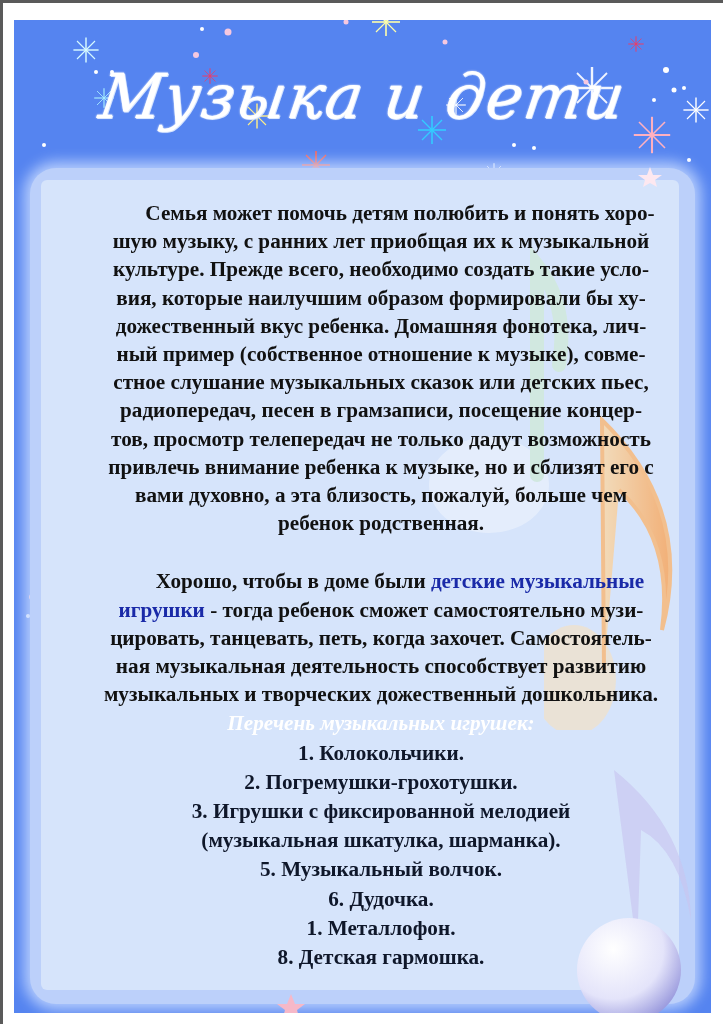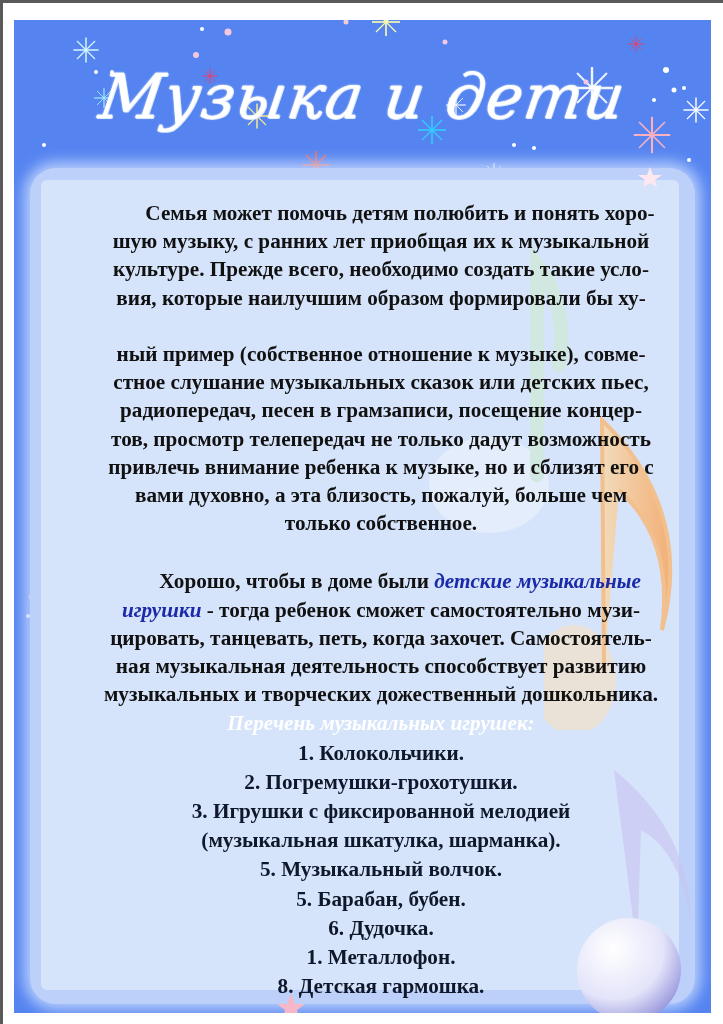--- a/index.html
+++ b/index.html
@@ -37,21 +37,21 @@
     transform: skewX(-8deg);
   }
   .content {
     position: absolute; left: 52px; top: 178px; width: 630px;
     color: #111111; font-weight: bold; font-size: 21.2px; line-height: 28.2px;
     text-align: center;
   }
   .content p { margin: 1px; }
   .para1 { text-indent: 38px; }
   .spacer { height: 28px; }
-  .hl { color: #1a2aa8; font-style: italic; }
+  .hl { color: #1a2aa8; }
   .list-title { color: #ffffff; font-style: italic; }
   .list-item { color: #0f172a; }
 </style>
 </head>
 <body>
 
 <div class="page-frame"></div>
 
 <div class="poster">
 
@@ -187,41 +187,40 @@
   <svg class="deco" width="26" height="22" viewBox="0 0 26 22" style="left:623px;top:146px;">
     <polygon points="13,1 16,9 25,9 18,14 20,21 13,17 6,21 8,14 1,9 10,9" fill="#fde8f0"></polygon>
   </svg>
 
   <div class="content">
     <p class="para1">
       <span>Семья может помочь детям полюбить и понять хоро-</span><br>
       <span>шую музыку, с ранних лет приобщая их к музыкальной</span><br>
       <span>культуре. Прежде всего, необходимо создать такие усло-</span><br>
       <span>вия, которые наилучшим образом формировали бы ху-</span><br>
-      <br>
+      <span>дожественный вкус ребенка. Домашняя фонотека, лич-</span><br>
       <span>ный пример (собственное отношение к музыке), совме-</span><br>
       <span>стное слушание музыкальных сказок или детских пьес,</span><br>
       <span>радиопередач, песен в грамзаписи, посещение концер-</span><br>
       <span>тов, просмотр телепередач не только дадут возможность</span><br>
       <span>привлечь внимание ребенка к музыке, но и сблизят его с</span><br>
       <span>вами духовно, а эта близость, пожалуй, больше чем</span><br>
-      <span>только собственное.</span>
+      <span>ребенок родственная.</span>
     </p>
     <div class="spacer"></div>
     <p class="para1">
       <span>Хорошо, чтобы в доме были </span><span class="hl">детские музыкальные</span><br>
       <span class="hl">игрушки</span><span> - тогда ребенок сможет самостоятельно музи-</span><br>
       <span>цировать, танцевать, петь, когда захочет. Самостоятель-</span><br>
       <span>ная музыкальная деятельность способствует развитию</span><br>
       <span>музыкальных и творческих дожественный дошкольника.</span>
     </p>
     <p class="list-title">Перечень музыкальных игрушек:</p>
     <p class="list-item">1. Колокольчики.</p>
     <p class="list-item">2. Погремушки-грохотушки.</p>
     <p class="list-item">3. Игрушки с фиксированной мелодией</p>
     <p class="list-item">(музыкальная шкатулка, шарманка).</p>
     <p class="list-item">5. Музыкальный волчок.</p>
-    <p class="list-item">5. Барабан, бубен.</p>
     <p class="list-item">6. Дудочка.</p>
     <p class="list-item">1. Металлофон.</p>
     <p class="list-item">8. Детская гармошка.</p>
   </div>
 </div>
 
 </body></html>

